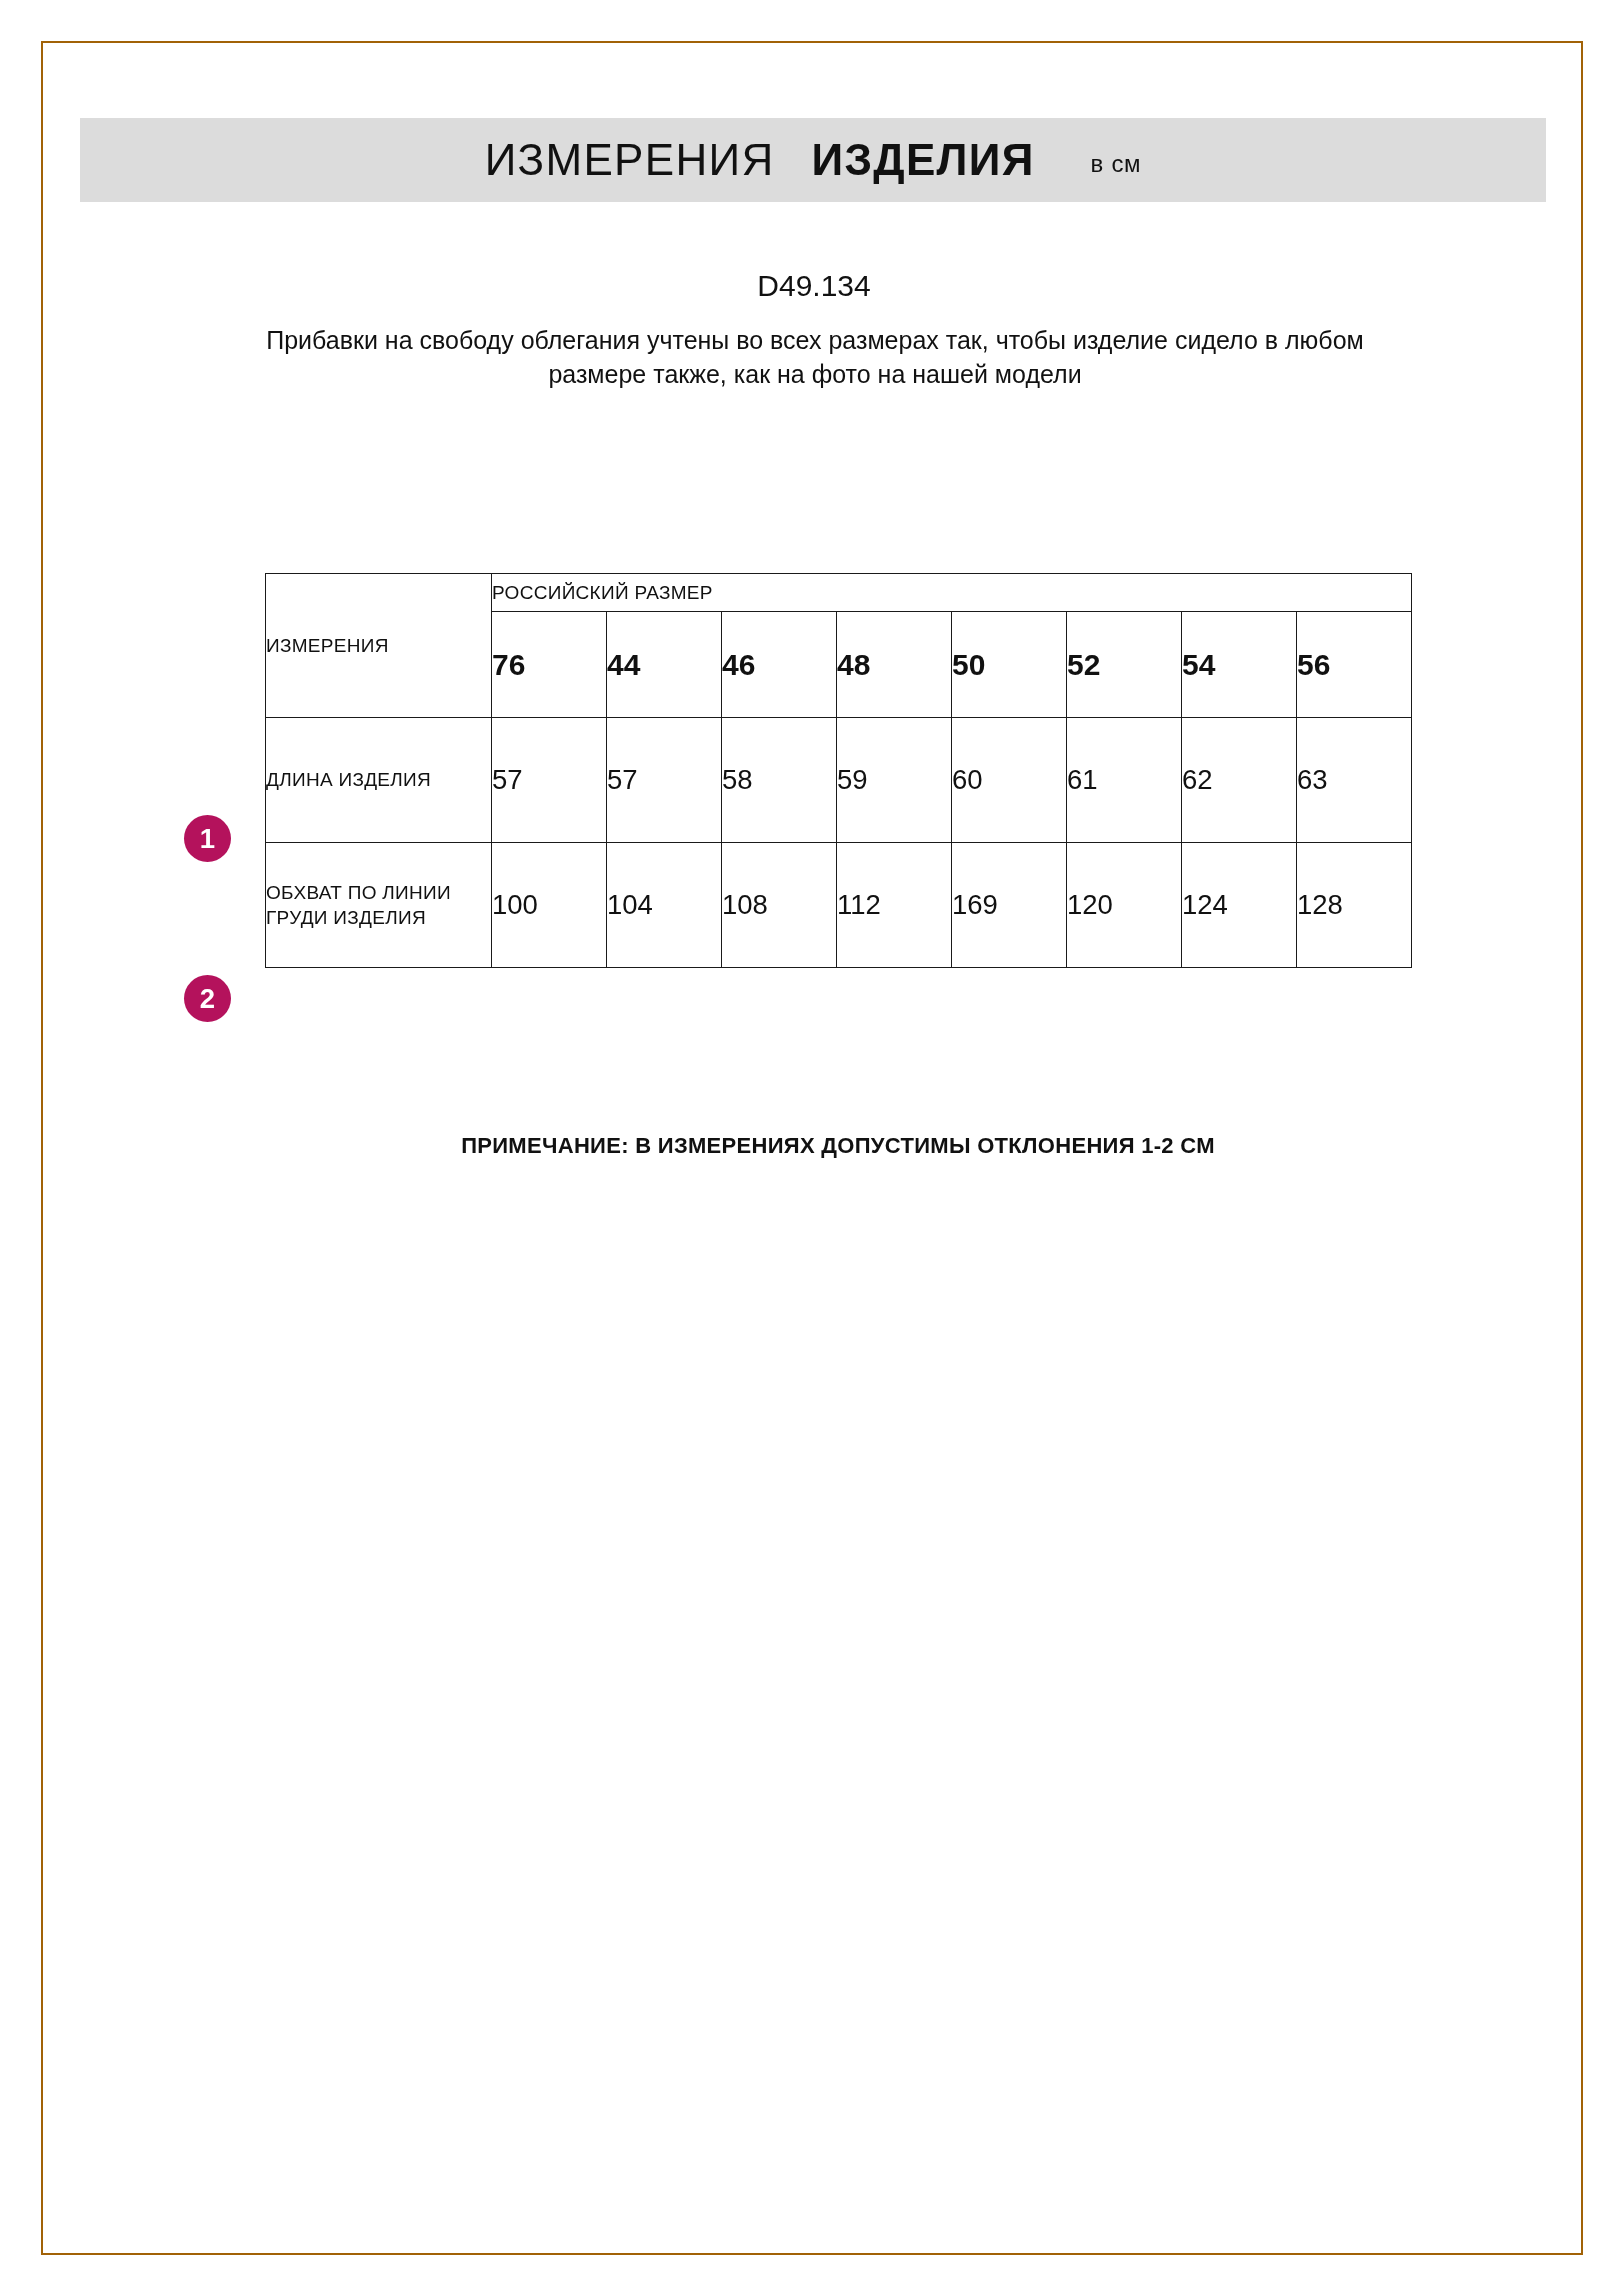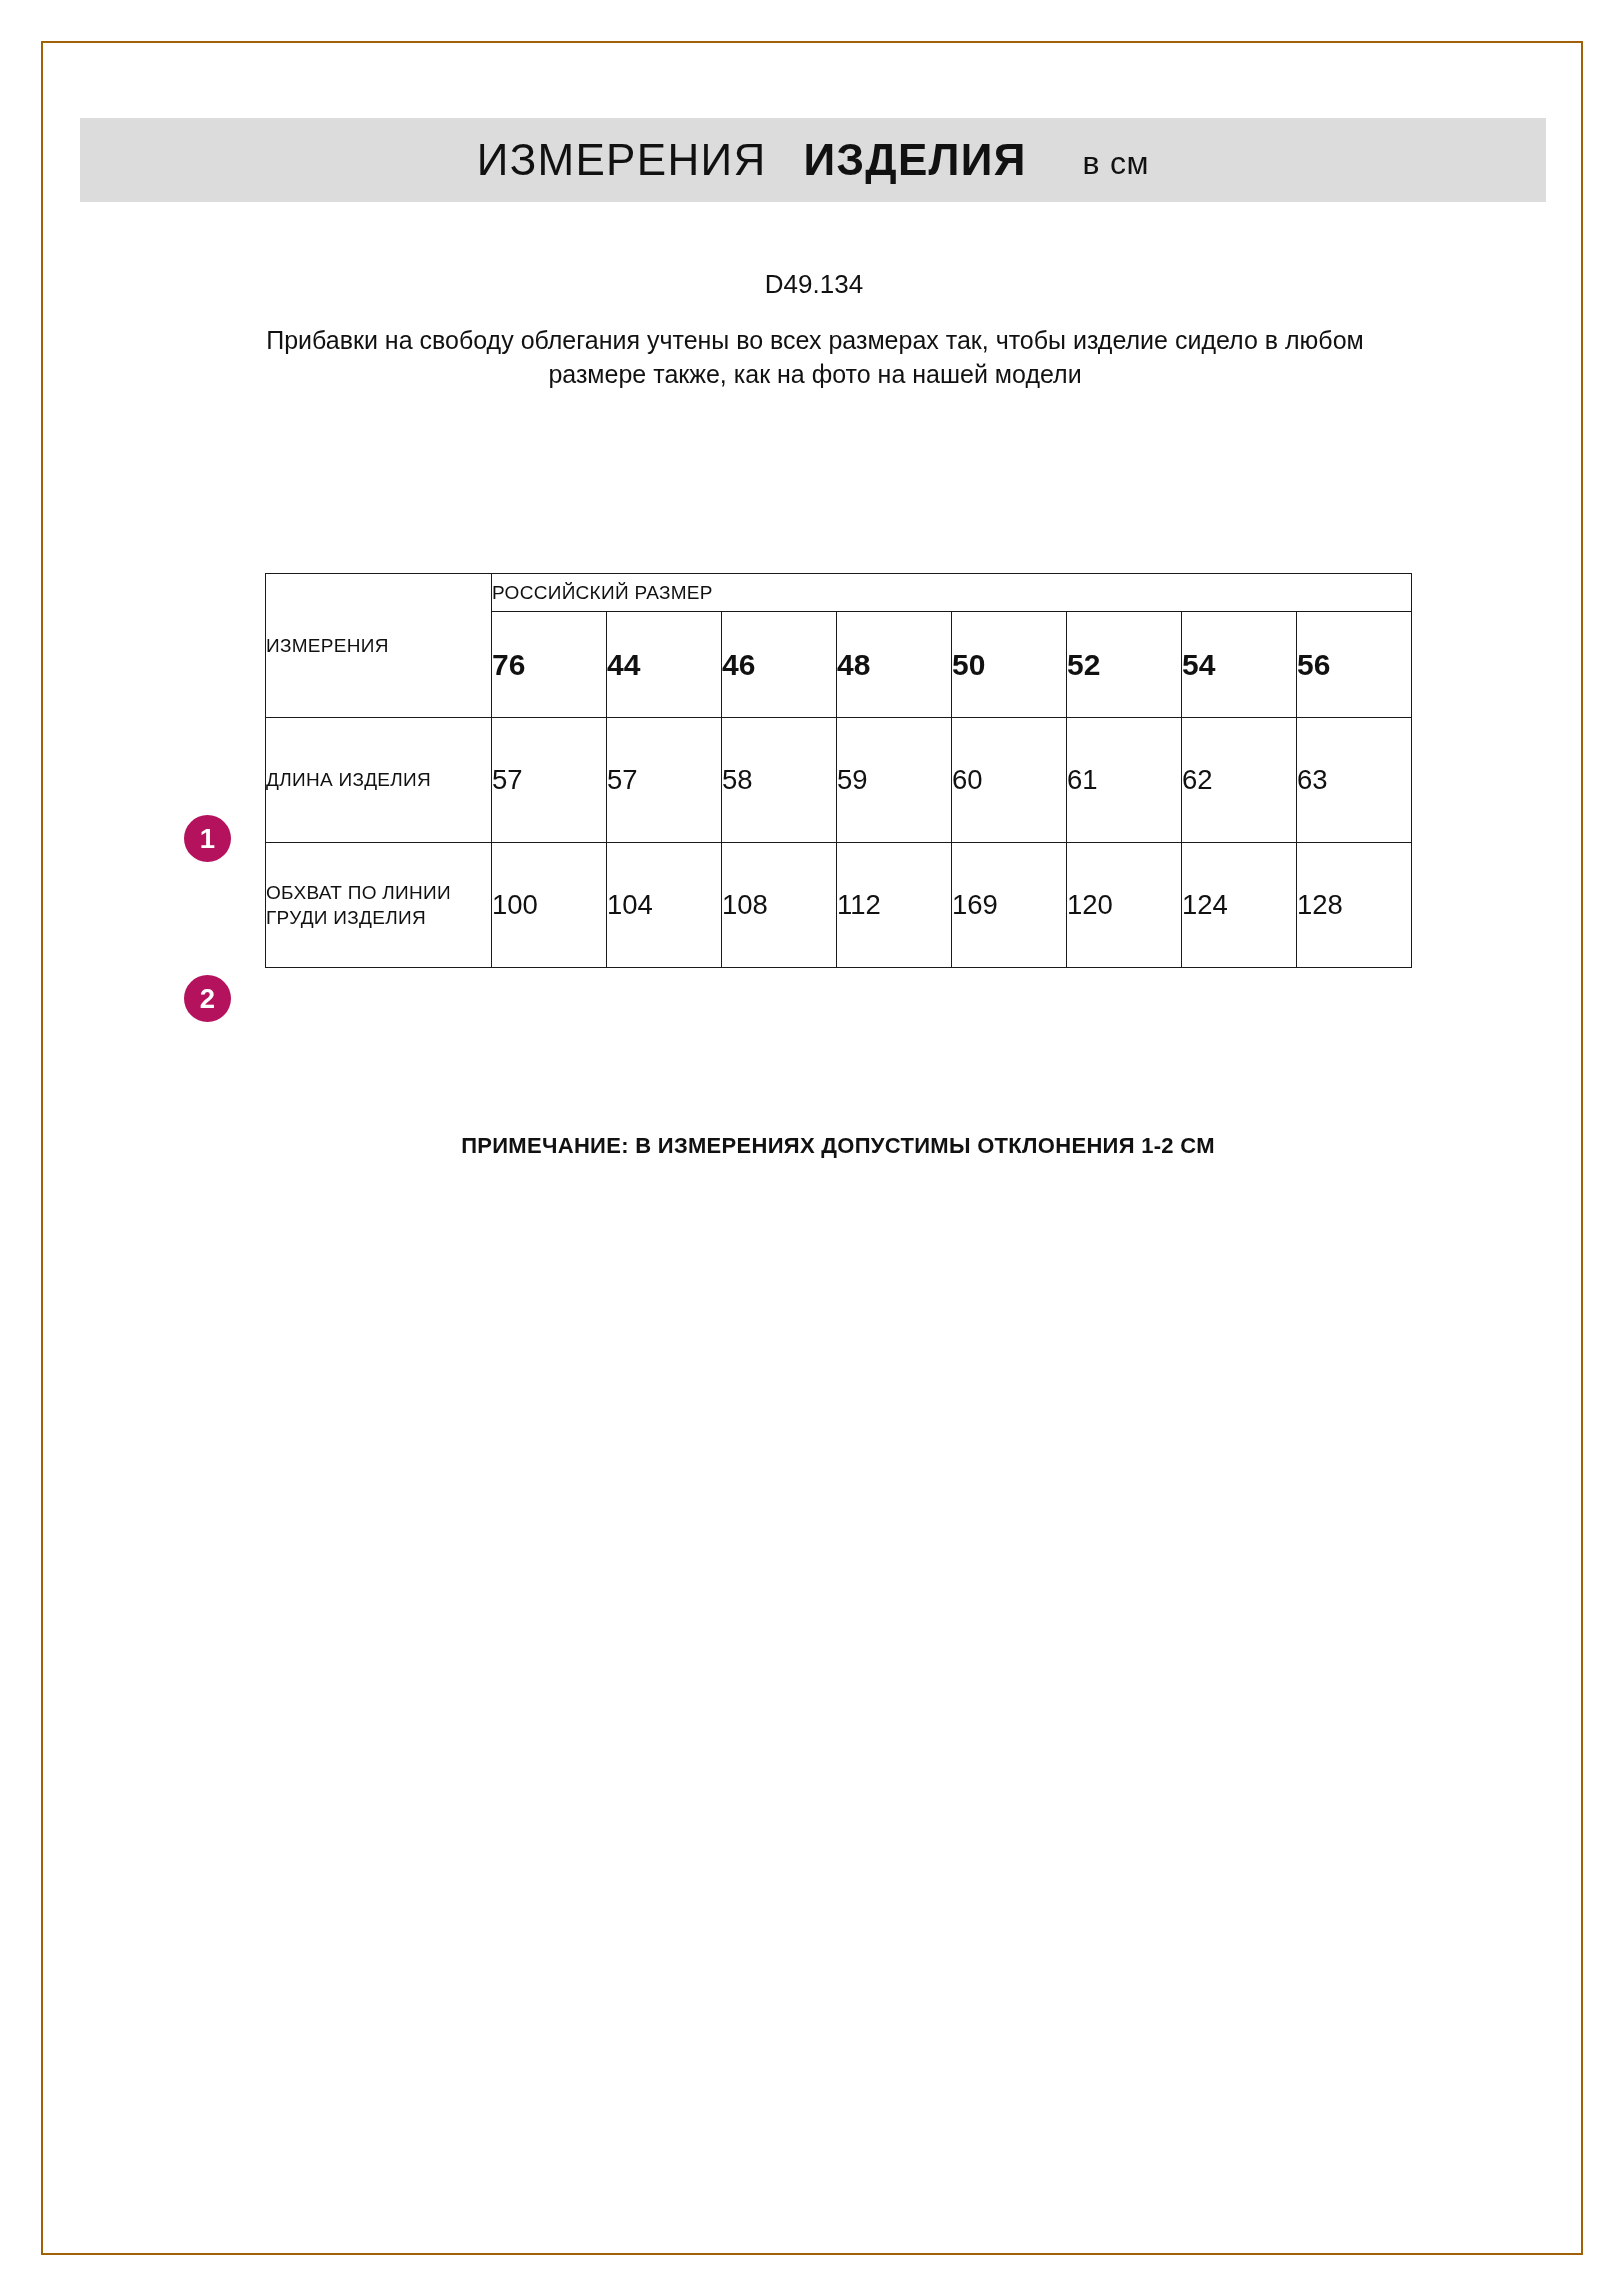--- a/index.html
+++ b/index.html
@@ -51,37 +51,37 @@
     color: #111;
   }
   .header-band .title-2 {
     font-size: 44px;
     letter-spacing: 1.3px;
     font-weight: 700;
     color: #111;
     margin-left: 37px;
   }
   .header-band .title-units {
-    font-size: 32px;
+    font-size: 24px;
     letter-spacing: 0.7px;
     font-weight: 400;
     color: #111;
     margin-left: 56px;
     position: relative;
     top: 3.9px;
   }
 
   
   .article-code {
     position: absolute;
     left: 0;
     top: 226px;
     width: 1542px;
     text-align: center;
-    font-size: 26px;
+    font-size: 30px;
     color: #111;
   }
 
   
   .description {
     position: absolute;
     left: 196px;
     top: 281px;
     width: 1152px;
     text-align: center;

